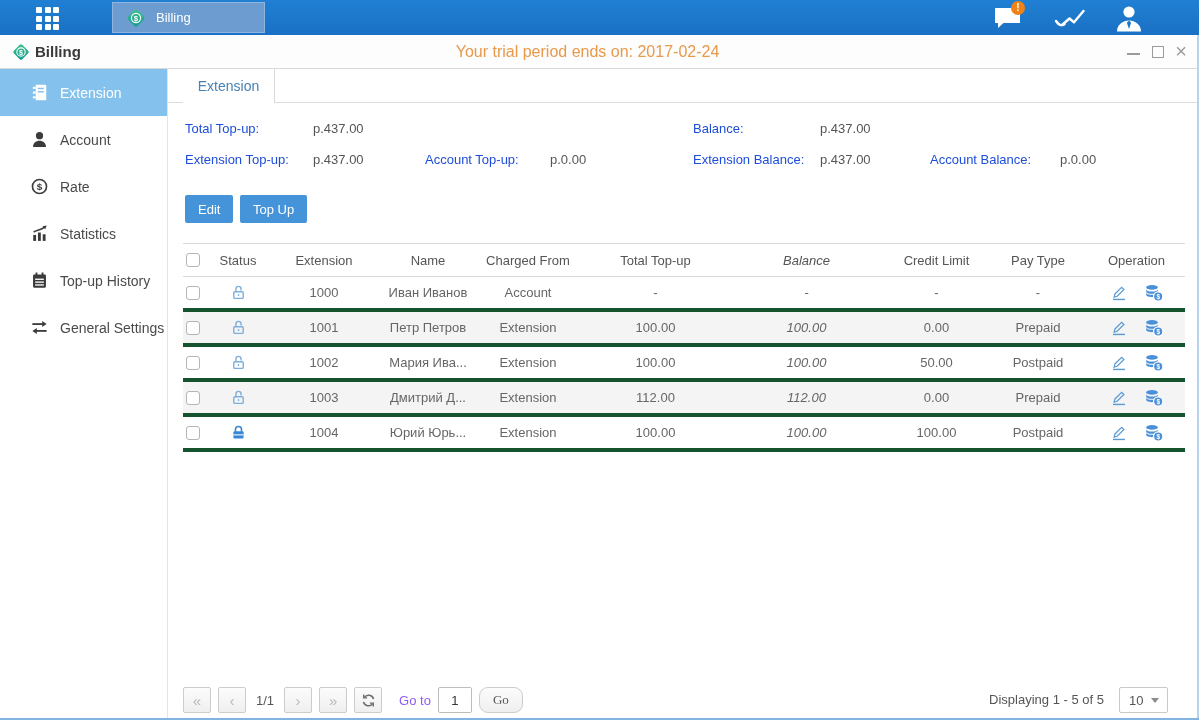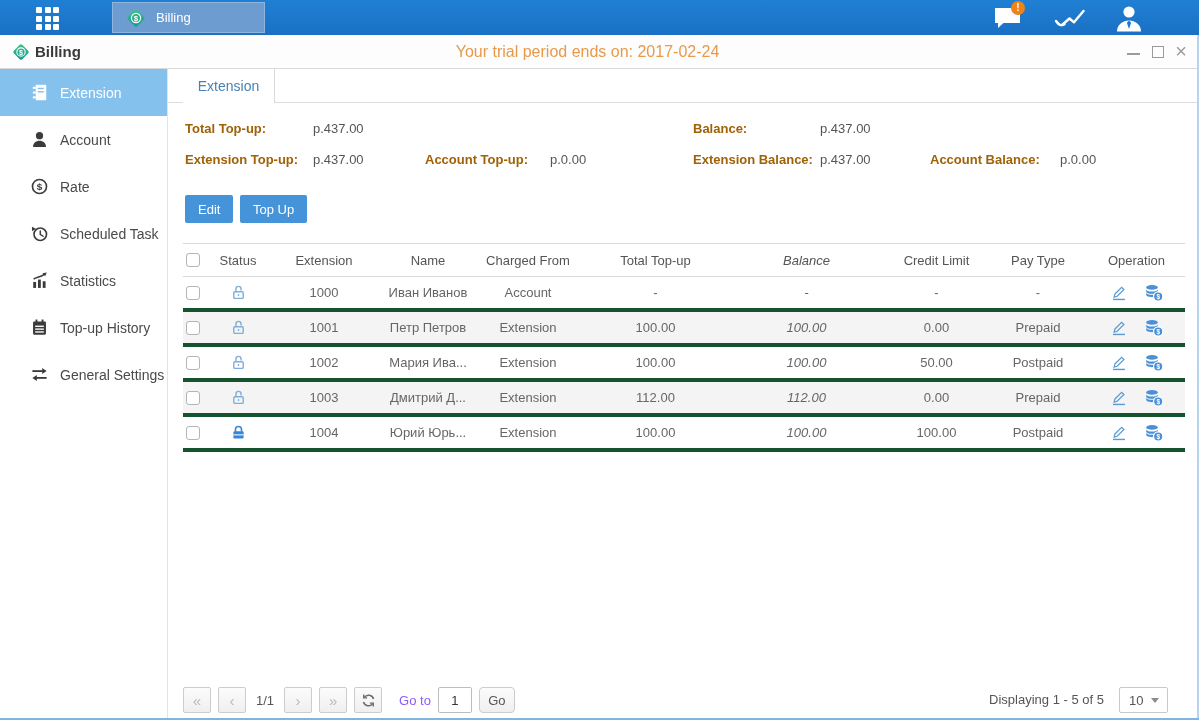--- a/index.html
+++ b/index.html
@@ -50,21 +50,21 @@
   .side-item .sico{width:19px;height:19px;flex:0 0 19px;color:#3b3b3b;}
   .side-item.active{background:#85c1ed;color:#fff;}
   .side-item.active .sico{color:#fff;}
   
   .main{position:absolute;left:168px;top:69px;right:0;bottom:0;background:#fff;}
   .tabstrip{position:absolute;left:0;top:0;right:0;height:34px;border-bottom:1px solid #dcdcdc;
     box-sizing:border-box;background:#fff;}
   .tab-active{position:absolute;left:15px;top:0;width:92px;height:34px;background:#fff;
     border-right:1px solid #d9d9d9;box-sizing:border-box;display:flex;align-items:center;
     justify-content:center;color:#4a82b4;font-size:14px;cursor:pointer;z-index:2;}
-  .sumlbl{position:absolute;font-size:13px;font-weight:bold;color:#a16207;white-space:nowrap;}
+  .sumlbl{position:absolute;font-size:13px;font-weight:normal;color:#1d4ed8;white-space:nowrap;}
   .sumval{position:absolute;font-size:13px;color:#555;white-space:nowrap;}
   .btn{position:absolute;top:126px;height:28px;background:#4594d9;color:#fff;border:none;
     border-radius:2px;font-size:13px;font-family:inherit;cursor:pointer;padding:0 13px;}
   .btn.edit{left:17px;}
   .btn.topup{left:72px;}
   
   .table{position:absolute;left:15px;top:174px;width:1002px;font-size:13px;color:#666;}
   .thead{display:flex;align-items:center;height:34px;border-top:1px solid #d9d9d9;
     border-bottom:1px solid #d9d9d9;box-sizing:border-box;color:#555;}
   .trow{display:flex;align-items:center;height:35px;border-bottom:4px solid #14532d;
@@ -82,23 +82,23 @@
   
   .pager{position:absolute;left:15px;top:617px;height:28px;display:flex;align-items:center;gap:7px;}
   .pbtn{width:28px;height:26px;border:1px solid #cccccc;border-radius:2px;
     background:linear-gradient(#fcfcfc,#efefef);display:flex;align-items:center;
     justify-content:center;color:#b9b9b9;font-size:15px;cursor:pointer;box-sizing:border-box;}
   .pbtn.en{color:#6e6e6e;}
   .pageind{color:#555;font-size:13px;margin:0 3px;}
   .gotolbl{color:#8b5cf6;font-size:13px;margin-left:10px;}
   .gotoinput{width:28px;height:22px;border:1px solid #bdbdbd;border-radius:2px;text-align:center;
     font-size:13px;color:#333;font-family:inherit;}
-  .gobtn{width:36px;height:26px;border:1px solid #cccccc;border-radius:4px;
+  .gobtn{width:44px;height:26px;border:1px solid #cccccc;border-radius:9px;
     background:linear-gradient(#fcfcfc,#efefef);color:#555;font-size:13px;
-    font-family:Liberation Sans, sans-serif;cursor:pointer;}
+    font-family:Liberation Serif, serif;cursor:pointer;}
   .displaying{position:absolute;right:95px;top:617px;line-height:28px;font-size:13px;color:#555;}
   .pagesize{position:absolute;right:31px;top:618px;width:49px;height:26px;border:1px solid #c9c9c9;
     border-radius:2px;box-sizing:border-box;display:flex;align-items:center;padding-left:9px;
     font-size:13px;color:#555;cursor:pointer;background:#fff;}
   .caret{position:absolute;right:8px;top:10px;width:0;height:0;border-left:4.5px solid transparent;
     border-right:4.5px solid transparent;border-top:5.5px solid #8a8a8a;}
   
   .frame-right{position:absolute;right:0;top:35px;bottom:0;width:2px;background:#b7d3ee;}
   .frame-bottom{position:absolute;left:0;right:0;bottom:0;height:2px;background:#83b4e1;}
 </style>
@@ -207,30 +207,20 @@
       <svg width="19" height="19" viewBox="0 0 20 20">
         <circle cx="10" cy="10" r="7.4" fill="none" stroke="currentColor" stroke-width="1.7"></circle>
         <text x="10" y="13.6" text-anchor="middle" font-size="10.5" font-weight="bold" fill="currentColor" font-family="Liberation Sans,sans-serif">$</text>
       </svg>
     </span>
     <span>Rate</span>
   </div>
   <div class="side-item">
     <span class="sico">
       <svg width="19" height="19" viewBox="0 0 20 20">
-        <circle cx="10.8" cy="10.8" r="6.6" fill="none" stroke="currentColor" stroke-width="1.7"></circle>
-        <path d="M10.8 7.2v3.8l3 1.9" fill="none" stroke="currentColor" stroke-width="1.5" stroke-linecap="round"></path>
-        <path d="M2.2 7.6 2 2.8l4.3 2.1z" fill="currentColor"></path>
-      </svg>
-    </span>
-    <span>Scheduled Task</span>
-  </div>
-  <div class="side-item">
-    <span class="sico">
-      <svg width="19" height="19" viewBox="0 0 20 20">
         <rect x="3.4" y="11.5" width="3" height="6.3" fill="currentColor"></rect>
         <rect x="8.4" y="9" width="3" height="8.8" fill="currentColor"></rect>
         <rect x="13.4" y="10.8" width="3" height="7" fill="currentColor"></rect>
         <path d="M3.8 8.6C7 6.2 10 7.2 15.2 3.6" fill="none" stroke="currentColor" stroke-width="1.6"></path>
         <path d="M17.6 1.6l-4.5.7 2.9 3.2z" fill="currentColor"></path>
       </svg>
     </span>
     <span>Statistics</span>
   </div>
   <div class="side-item">

